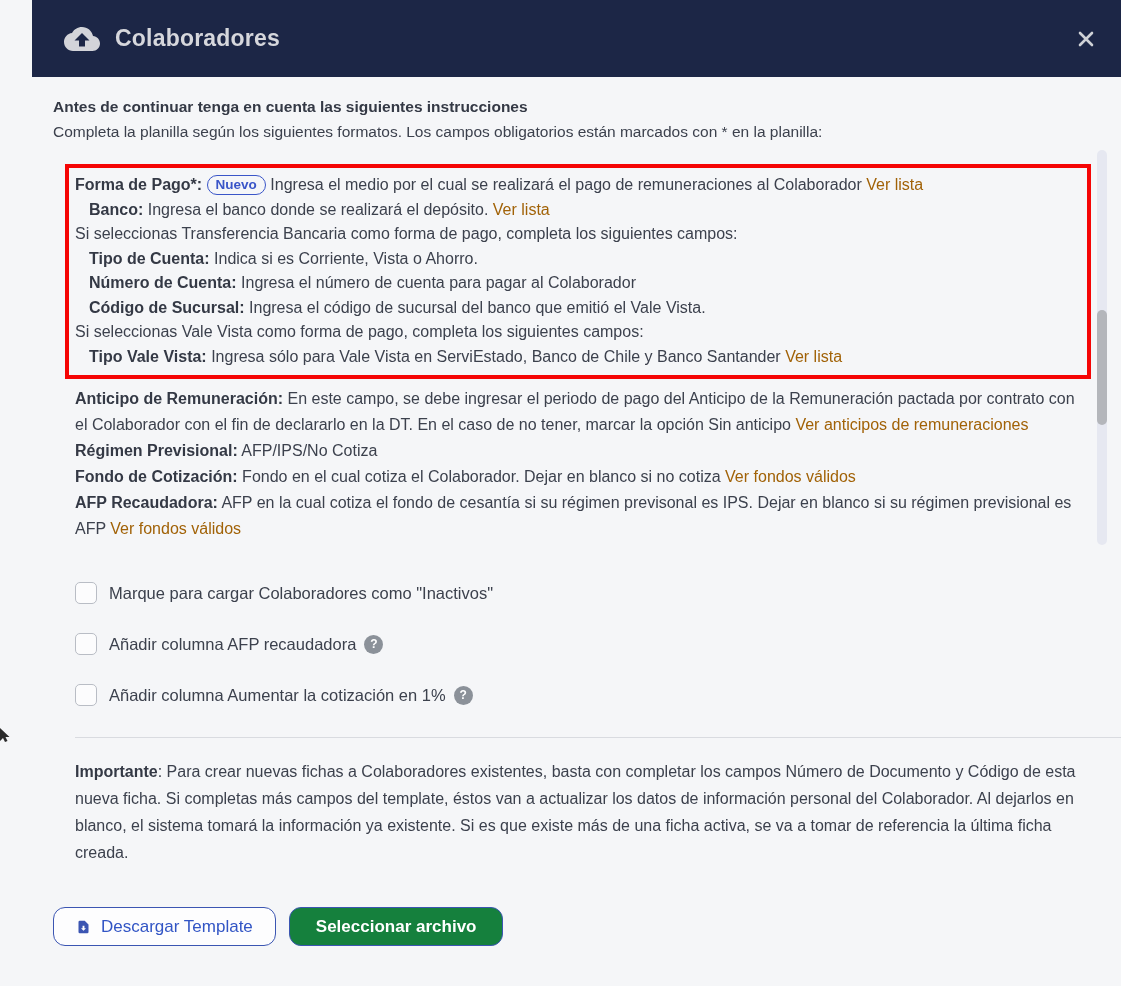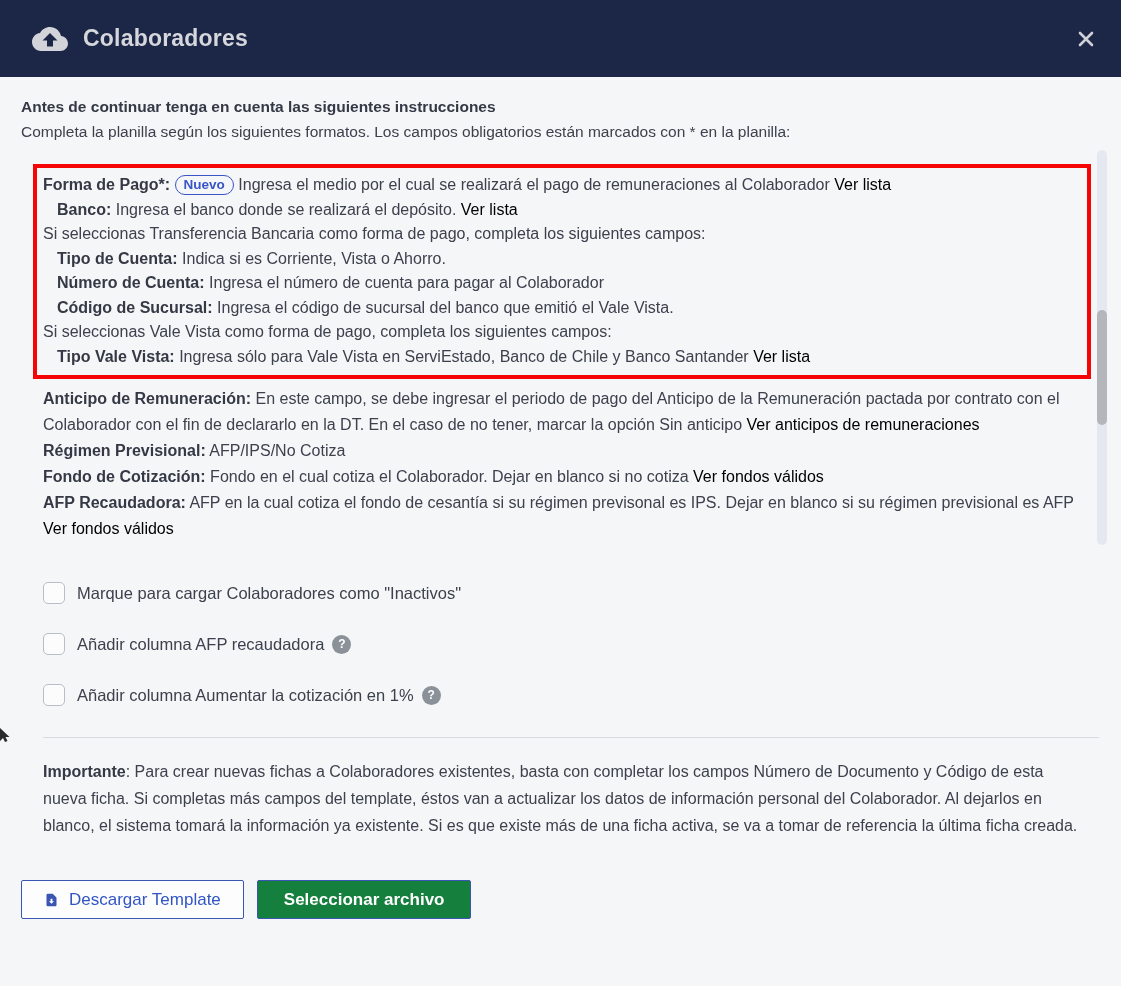--- a/index.html
+++ b/index.html
@@ -1,21 +1,21 @@
 <!DOCTYPE html>
 <html><head>
 <meta charset="utf-8">
 <style>
   * { margin:0; padding:0; box-sizing:border-box; }
   html,body { width:1121px; height:986px; }
   body {
     font-family:"Liberation Sans","DejaVu Sans",sans-serif;
     background:#f5f6f8; color:#3c414d; overflow:hidden; position:relative;
   }
-  .modal { width:1121px; height:742px; background:#f5f6f8; position:relative; }
+  .modal { width:1121px; height:742px; background:#f5f6f8; position:relative;padding-left:32px; }
 
   
   .modal-header {
     height:77px; background:#1c2646; display:flex; align-items:center;
     padding:0 22px 0 32px;
   }
   .cloud-icon { width:36px; height:30px; flex:0 0 auto; }
   .modal-title {
     color:#d6d7dc; font-size:23px; font-weight:700; margin-left:15px; letter-spacing:.2px;
   }
@@ -23,21 +23,21 @@
     margin-left:auto; width:26px; height:26px; background:none; border:none;
     cursor:pointer; display:flex; align-items:center; justify-content:center;
   }
 
   
   .modal-body { padding:18px 21px 0 21px; }
   .intro-heading { font-size:15.5px; font-weight:700; color:#343945; line-height:24px; }
   .intro-body { font-size:15.5px; color:#3c414d; line-height:25px; }
 
   b.lbl { font-weight:700; color:#343945; }
-  a.link { color:#000000; text-decoration:none; cursor:pointer; }
+  a.link { color:#a16207; text-decoration:none; cursor:pointer; }
 
   
   .highlight-box {
     margin:20px 9px 0 12px; border:4px solid #f50505;
     padding:5px 8px 6px 6px; font-size:16px; line-height:24.5px; color:#3c414d;
   }
   .box-line { white-space:nowrap; }
   .box-line.indent { padding-left:14px; }
   .badge-nuevo {
     display:inline-block; border:1.5px solid #3a55c8; color:#3a55c8;
@@ -73,21 +73,21 @@
   }
 
   .divider { border:none; border-top:1px solid #d9dbe0; margin:31px 0 0 22px; width:1056px; }
 
   .important-paragraph {
     margin:20px 14px 0 22px; font-size:16px; line-height:27px; color:#3c414d; max-width:1040px;
   }
 
   
   .button-row { display:flex; gap:13px; margin:41px 0 0 0; }
-  .btn { height:39px; border-radius:2px; font-size:17px; display:inline-flex;
+  .btn { height:39px; border-radius:12px; font-size:17px; display:inline-flex;
          align-items:center; justify-content:center; cursor:pointer;
          font-family:"Liberation Sans","DejaVu Sans",sans-serif; }
   .btn-outline {
     background:#fdfdfe; border:1.5px solid #3b55b2; color:#3255c5;
     padding:0 22px; font-weight:400;
   }
   .btn-outline .dl-icon { margin-right:10px; }
   .btn-primary {
     background:#15803d; border:1px solid #3b55b2; color:#ffffff;
     padding:0 26px; font-weight:700;

